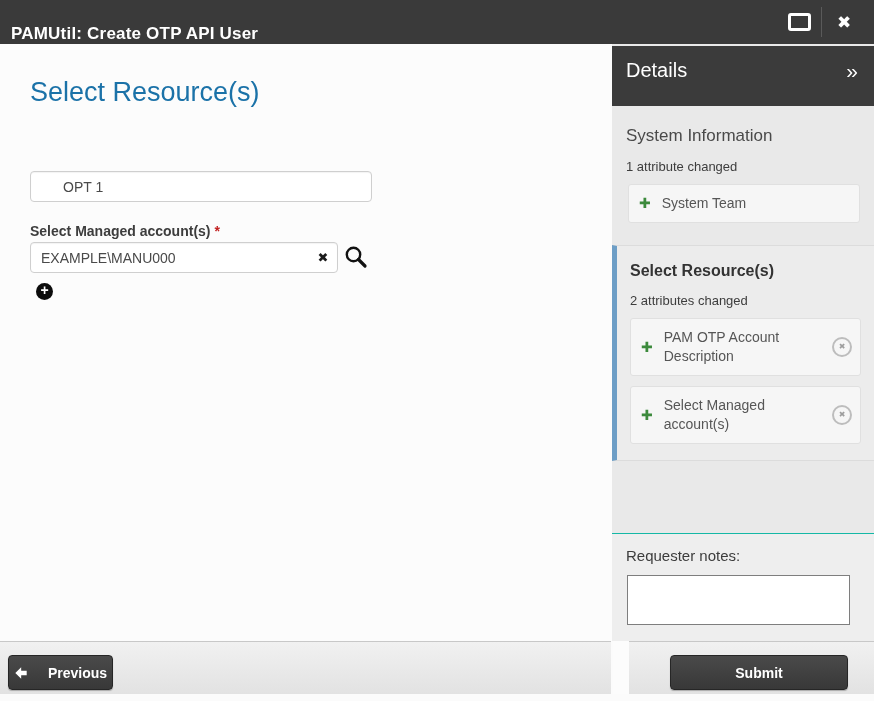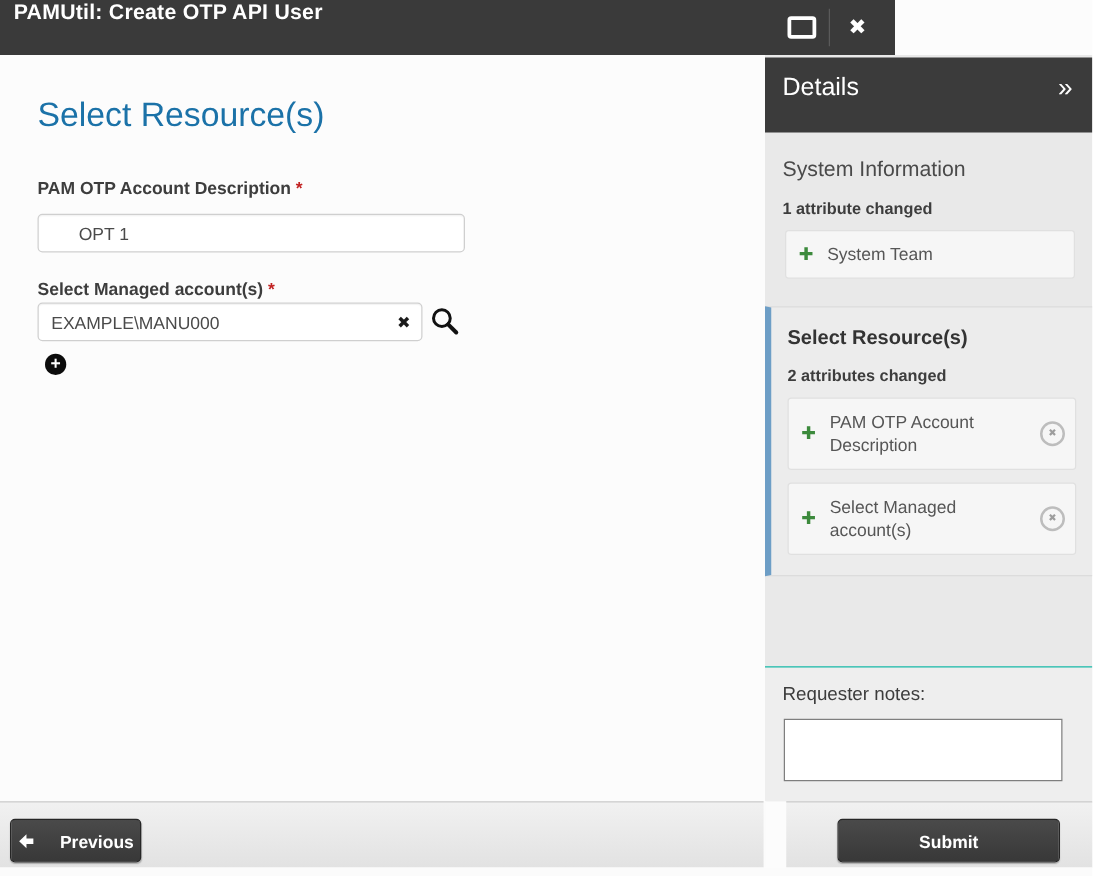--- a/index.html
+++ b/index.html
@@ -4,22 +4,22 @@
 <style>
   * { margin:0; padding:0; box-sizing:border-box; }
   html,body { background:#fff; }
   body { font-family:"Liberation Sans","DejaVu Sans",sans-serif; }
   .window {
     position:relative; width:874px; height:701px; overflow:hidden;
     background:#fcfcfc; border:0;
   }
   
   .titlebar {
-    position:absolute; left:0; top:0; width:716px; height:44px;
-    background:#3a3a3a; display:flex; align-items:flex-start;
+    position:absolute; left:0; top:0; width:874px; height:44px;
+    background:#3a3a3a; display:flex; align-items:flex-end;
   }
   .titlebar-title {
     color:#fff; font-size:17px; font-weight:bold; padding-left:11px;
     letter-spacing:.2px;
   }
   .titlebar-actions {
     position:absolute; right:8px; top:0; height:44px;
     display:flex; align-items:center; gap:0;
   }
   .btn-max {
@@ -66,21 +66,21 @@
     position:absolute; left:612px; top:44px; width:262px; height:597px; background:#e9e9e9;
   }
   .details-header {
     position:absolute; left:0; top:2px; width:262px; height:60px; background:#3b3b3b;
     display:flex; align-items:center; justify-content:space-between; padding:0 16px 12px 14px;
   }
   .details-title { color:#fff; font-size:20px; }
   .details-chevron { color:#fff; font-size:21px; cursor:pointer; line-height:1; }
   .sys-section { position:absolute; left:0; top:62px; width:262px; }
   .sys-title { padding:20px 14px 0 14px; font-size:17px; color:#4a4a4a; }
-  .changed-note { padding:13px 14px 0 14px; font-size:13px; font-weight:bold; color:#3d3d3d; }
+  .changed-note { padding:13px 14px 0 14px; font-size:13px; font-weight:normal; color:#3d3d3d; }
   .attr-card {
     margin:10px 14px 0 16px; background:#f6f6f6; border:1px solid #e0e0e0; border-radius:3px;
     display:flex; align-items:center; padding:9px 8px 9px 10px; min-height:37px;
   }
   .attr-card .plus { color:#3c8a3c; font-size:14px; font-weight:bold; margin-right:11px; }
   .attr-card .attr-label { font-size:14px; color:#565656; line-height:1.35; width:150px; }
   .attr-card .spacer { flex:1; }
   .revert-icon {
     width:20px; height:20px; border:2px solid #bdbdbd; border-radius:50%;
     color:#9d9d9d; font-size:8px; font-weight:bold; display:flex; align-items:center;
@@ -137,24 +137,20 @@
       <div class="titlebar-sep"></div>
       <div class="btn-close">
         <span>✖</span>
       </div>
     </div>
   </div>
 
   <div class="main">
     <div class="main-heading">Select Resource(s)</div>
 
-    <div class="field-label lbl-1">
-      <span>PAM OTP Account Description</span>
-      <span class="req">*</span>
-    </div>
     <input class="txt-input inp-1" type="text" value="OPT 1" style="">
 
     <div class="field-label lbl-2">
       <span>Select Managed account(s)</span>
       <span class="req">*</span>
     </div>
     <input class="txt-input inp-2" type="text" value="EXAMPLE\MANU000" style="">
     <div class="clear-x">✖</div>
 
     <div class="search-btn">

